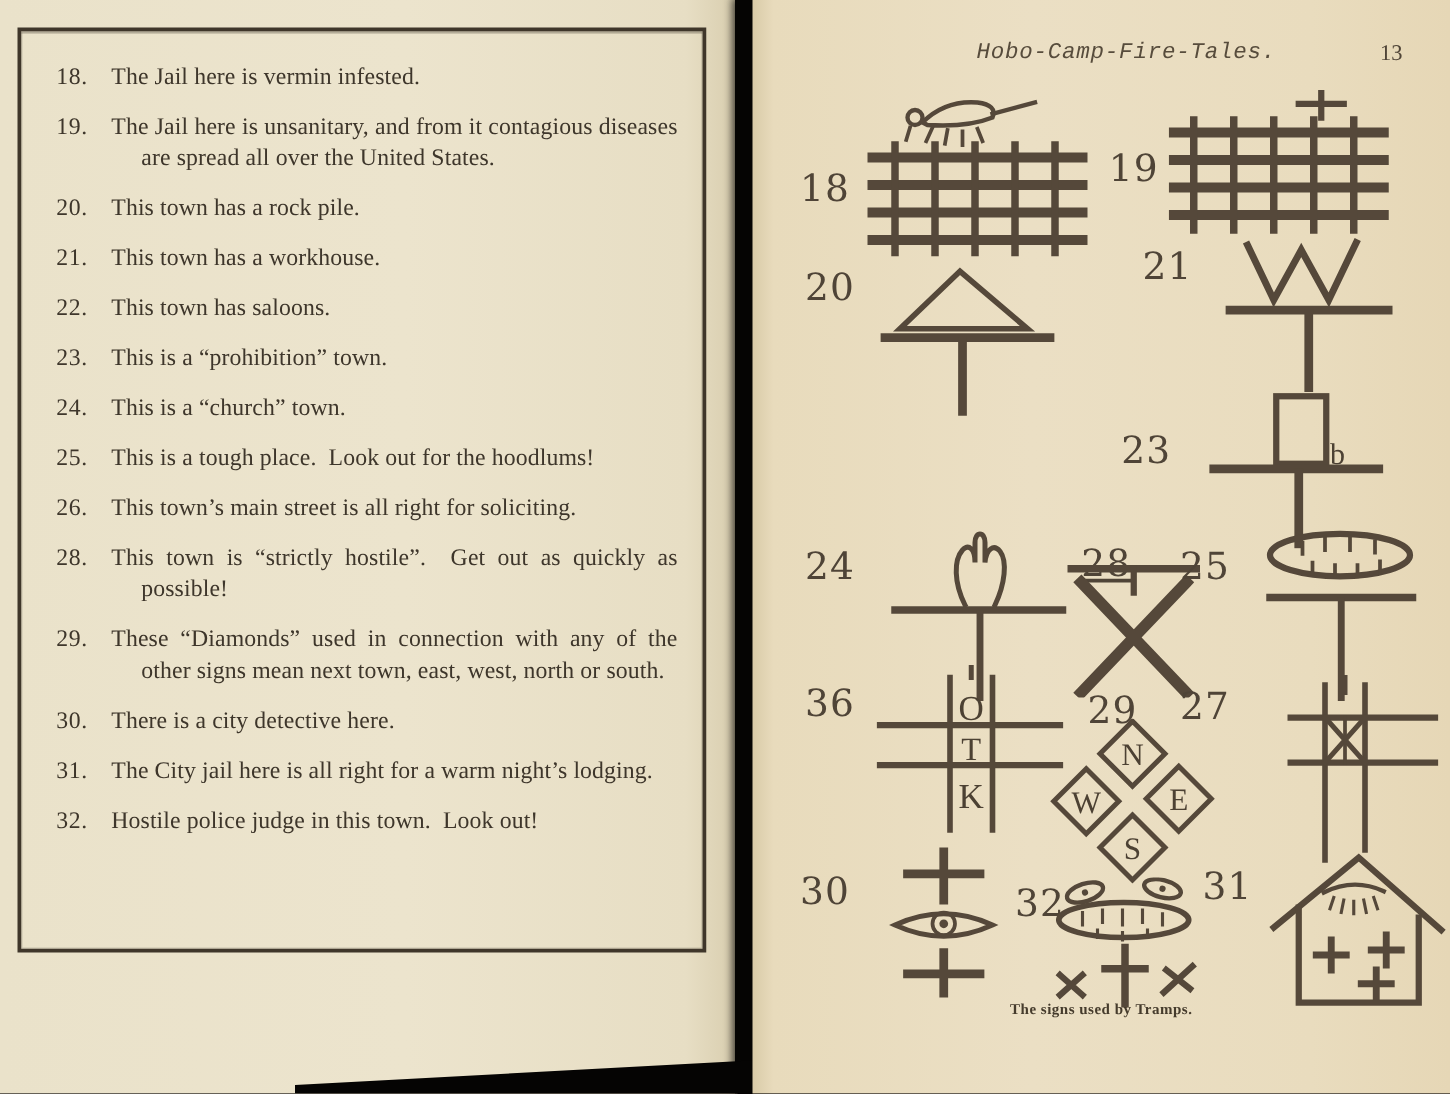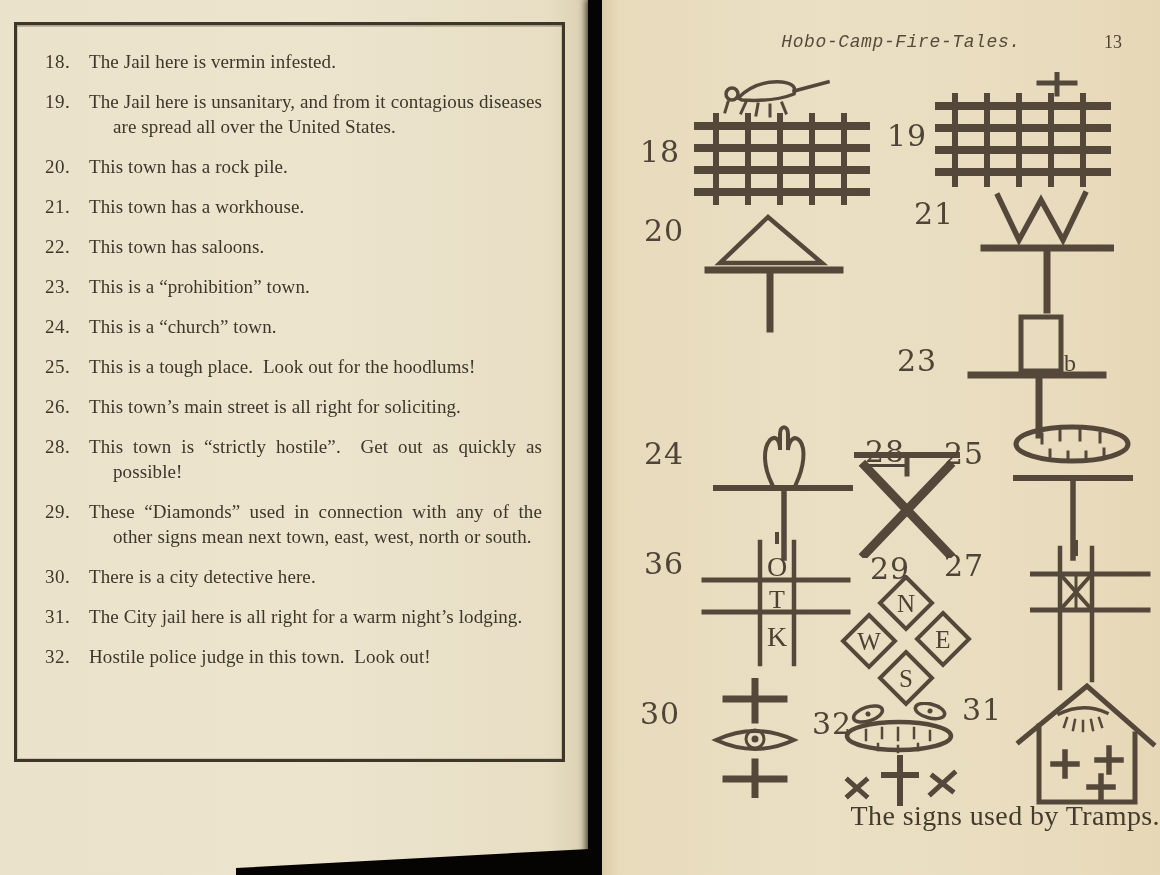--- a/index.html
+++ b/index.html
@@ -18,22 +18,22 @@
   .spine{position:absolute;left:588px;top:0;width:16px;height:875px;background:#050403;
     box-shadow:0 0 7px 2px rgba(5,4,3,.75);}
   .bottom-wedge{position:absolute;left:236px;top:848px;width:372px;height:27px;background:#050403;
     clip-path:polygon(0 74%,100% 0,100% 100%,0 100%);}
   
   .page-right{position:absolute;left:602px;top:0;width:558px;height:875px;
     background:linear-gradient(90deg,#d9cba8 0%,#e8dbbc 3%,#ebdfc4 40%,#e9dcbe 80%,#e6d7b6 100%);}
   .running-head{position:absolute;left:0;right:0;top:32px;text-align:center;padding-left:40px;
     font-style:italic;font-size:18px;color:#574c3c;letter-spacing:.6px;font-family:Liberation Mono, monospace;}
   .page-num{position:absolute;right:38px;top:32px;font-size:18px;color:#4f4437;}
-  .caption{position:absolute;left:0;right:0;top:800px;text-align:right;
-    font-weight:normal;font-size:28px;color:#453b2c;letter-spacing:.4px;}
+  .caption{position:absolute;left:0;right:0;top:800px;text-align:center;
+    font-weight:bold;font-size:12px;color:#453b2c;letter-spacing:.4px;}
   .sign{position:absolute;}
   .sign-no{position:absolute;font-family:"DejaVu Serif",serif;font-size:30px;color:#4f4437;letter-spacing:1px;}
   .sym{position:absolute;}
   .sym path,.sym line,.sym polyline,.sym polygon,.sym ellipse,.sym circle,.sym rect{
     stroke:#55483a;fill:none;stroke-linecap:square;}
   .sym .fill{fill:#55483a;stroke:none;}
   .sym text{fill:#4c4133;stroke:none;font-family:"Liberation Serif",serif;text-anchor:middle;}
 </style>
 </head>
 <body>

